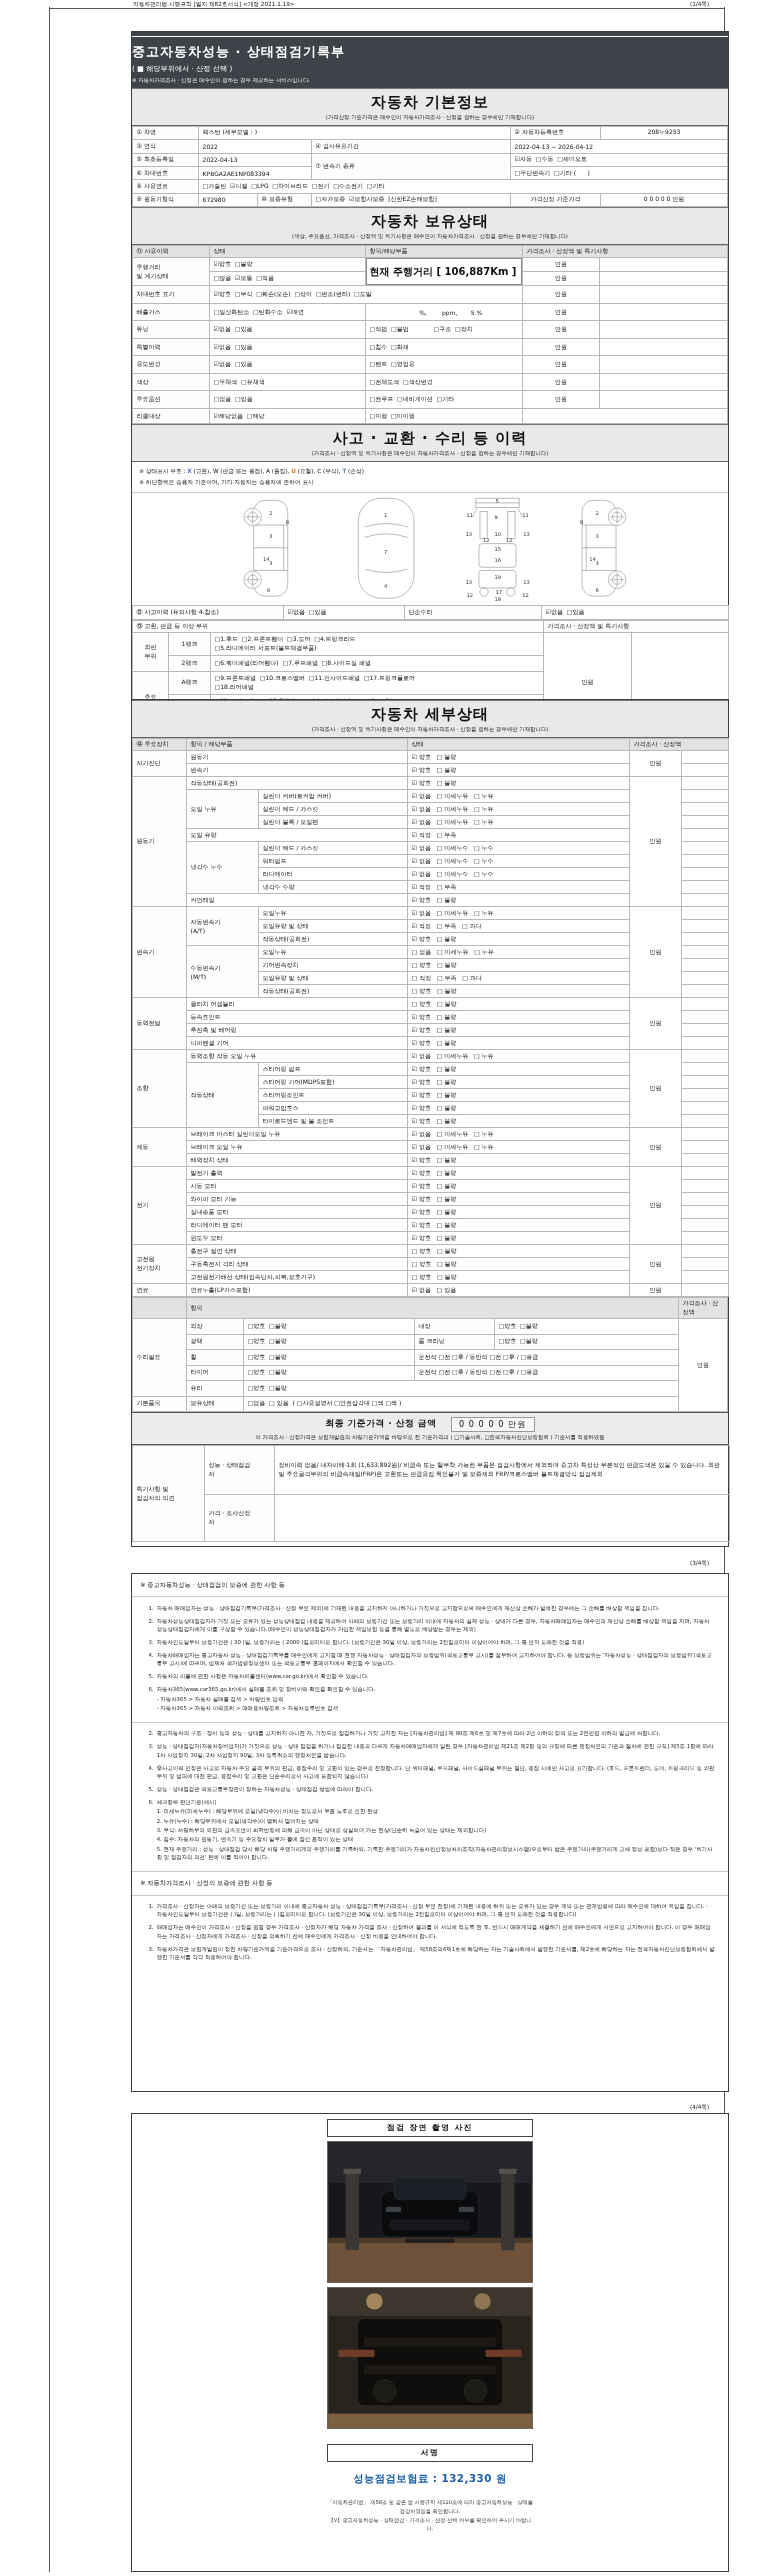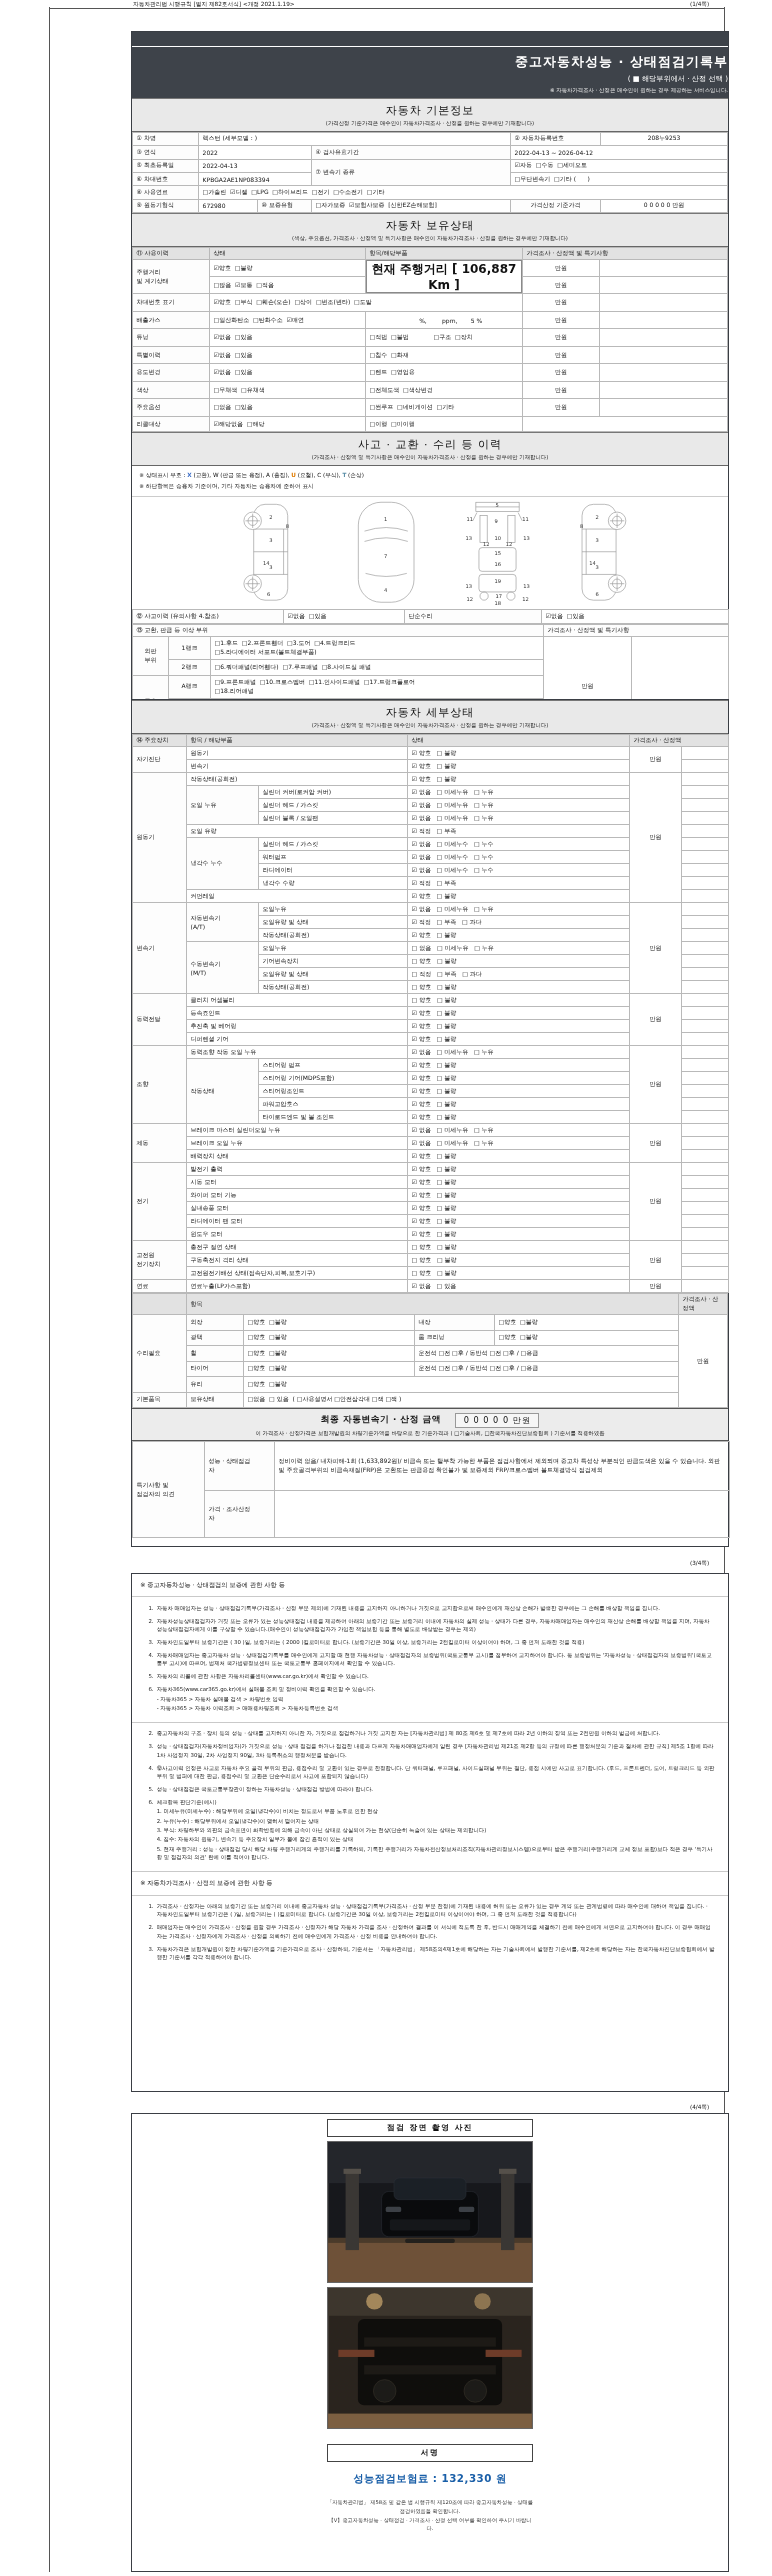--- a/index.html
+++ b/index.html
@@ -3,39 +3,39 @@
 <meta charset="utf-8">
 <style>
   html,body{margin:0;padding:0;background:#fff;}
   body{width:773px;height:2576px;position:relative;font-family:"DejaVu Sans","Liberation Sans",sans-serif;color:#111;font-size:6.2px;}
   .edge{position:absolute;top:7.2px;height:2565px;width:0.5px;background:#555;}
   .topline{position:absolute;top:7.7px;left:49px;width:676px;height:1px;background:#555;}
   .meta{position:absolute;top:1px;left:133px;font-size:5.7px;color:#111;}
   .pgmark{position:absolute;font-size:5.7px;color:#111;}
   .page{position:absolute;left:131px;width:598px;background:#fff;border:1px solid #3a3e44;box-sizing:border-box;}
   
-  .band{background:#3e434a;color:#fff;text-align:right;padding:13px 0 0;border-top:0.5px solid #3e434a;}
+  .band{background:#3e434a;color:#fff;text-align:left;padding:3px 0 0;border-top:0.5px solid #3e434a;}
   .band-inner{border-top:1.5px solid #fff;padding:6.2px 0 4.1px;}
   .band .bt{font-size:13px;font-weight:bold;letter-spacing:1px;}
   .band .bs{font-size:7.2px;margin-top:3.1px;}
   .band .bn{font-size:5.4px;color:#e8e8e8;margin-top:2.6px;}
   .docno{background:#3e434a;color:#fff;font-weight:bold;font-size:6.4px;text-align:left;padding:1.5px 6.2px 2.6px;border-top:1px solid #fff;}
   
   .sec-hd{background:#e9e9e9;border-top:0.5px solid #777;border-bottom:1px solid #666;text-align:center;padding:4.1px 2.1px 3.6px;}
-  .sec-hd .t{font-size:11px;font-weight:normal;letter-spacing:1px;}
+  .sec-hd .t{font-size:15px;font-weight:bold;letter-spacing:1px;}
   .sec-hd .s{font-size:5.4px;color:#222;margin-top:2.1px;}
   
   table.grid{width:100%;border-collapse:collapse;table-layout:fixed;}
   .grid td{border:0.5px solid #b9b9b9;padding:1px 3.6px;font-size:6px;vertical-align:middle;white-space:pre-wrap;word-break:break-all;color:#111;}
   .grid .hd{background:#e2e2e2;}
   .grid .lbl{background:#fdfdfd;}
   .grid .ctr{text-align:center;}
   .grid .price{text-align:center;}
   .grid .x{background:#fff;}
-  .grid .odo{font-weight:bold;font-size:12px;text-align:center;box-shadow:inset 0 0 0 1px #8a8a8a;}
+  .grid .odo{font-weight:bold;font-size:10px;box-shadow:inset 0 0 0 1px #8a8a8a;}
   .notes{padding:4.1px 7.2px;border-bottom:0.5px solid #ccc;font-size:5.7px;line-height:1.9;}
   .diagram{padding:2.1px 0 3.1px;text-align:center;}
   .final-band{background:#ececec;border-top:1px solid #555;border-bottom:1px solid #555;text-align:center;padding:3.6px 0 3.1px;}
   .final-band .fl{font-size:8.8px;font-weight:bold;letter-spacing:0.5px;display:inline-block;vertical-align:middle;}
   .final-band .fv{display:inline-block;vertical-align:middle;margin-left:12.4px;border:0.5px solid #999;background:#f6f6f6;font-size:8.2px;padding:1px 7.2px;letter-spacing:1px;}
   .final-band .fn{font-size:5.4px;margin-top:2.6px;color:#222;}
   
   .nheading{padding:6.7px 8.2px;border-bottom:0.5px solid #c9c9c9;font-size:6.2px;}
   .nbody{padding:6.2px 13.4px 5.2px 10.3px;border-bottom:0.5px solid #c9c9c9;}
   .nitem{display:flex;margin:0 0 4.6px 0;font-size:5.4px;line-height:1.55;color:#222;}
@@ -702,21 +702,21 @@
           <tr style="height:15.5px">
             <td class="lbl">기본품목</td>
             <td class="lbl">보유상태</td>
             <td class="" colspan="3">□없음  □ 있음  ( □사용설명서 □안전삼각대 □잭 □잭 )</td>
           </tr>
         </tbody>
       </table>
     </div>
 
   <div class="final-band">
-    <span class="fl">최종 자동변속기 · 산정 금액</span>
+    <span class="fl">최종 기준가격 · 산정 금액</span>
     <span class="fv">0  0  0  0  0 만원</span>
     <div class="fn">이 가격조사 · 산정가격은 보험개발원의 차량기준가액을 바탕으로 한 기준가격과 ( □기술사회, □한국자동차진단보증협회 ) 기준서를 적용하였음</div>
   </div>
 
   <div>
       <table class="grid">
         <colgroup>
           <col style="width:72px">
           <col style="width:70px">
           <col style="width:455px">

